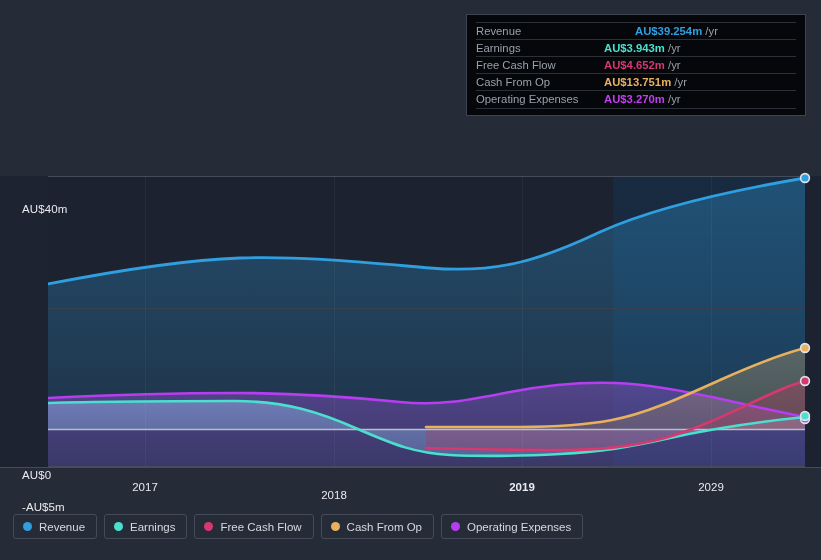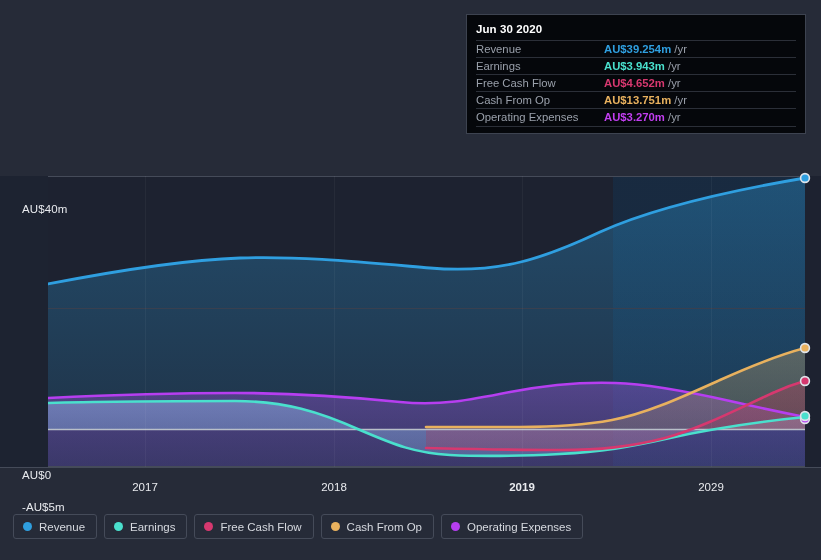--- a/index.html
+++ b/index.html
@@ -271,32 +271,31 @@
 
     <line x1="0" y1="467.5" x2="821" y2="467.5" stroke="#454b59" stroke-width="1"></line>
   </svg>
 
   <div class="axis-label y-label" id="y-label-40m">AU$40m</div>
   <div class="axis-label y-label" id="y-label-0">AU$0</div>
   <div class="axis-label y-label" id="y-label-neg5">-AU$5m</div>
 
   <div id="x-axis">
       <div class="x-label" style="left: 145px;">2017</div>
-      <div class="x-label" style="left: 334px;">2018</div>
+      <div class="x-label" style="left: 334px; margin-top: 8px;">2018</div>
       <div class="x-label" style="left: 522px; font-weight: bold;">2019</div>
       <div class="x-label" style="left: 711px;">2029</div>
     </div>
 
   <div id="tooltip">
-    <div id="tooltip-date">Jun 30 2020</div>
     <table class="tt-table">
       <tbody id="tooltip-body">
           <tr>
             <td class="tt-key">Revenue</td>
-            <td class="tt-val"><span class="tt-amount" style="color: rgb(47, 159, 224);">AU$39.254m</span><span class="tt-unit"> /yr</span></td>
+            <td class="tt-val"><span class="tt-amount" style="color: rgb(47, 159, 224); margin-left: 31px;">AU$39.254m</span><span class="tt-unit"> /yr</span></td>
           </tr>
           <tr>
             <td class="tt-key">Earnings</td>
             <td class="tt-val"><span class="tt-amount" style="color: rgb(74, 224, 205);">AU$3.943m</span><span class="tt-unit"> /yr</span></td>
           </tr>
           <tr>
             <td class="tt-key">Free Cash Flow</td>
             <td class="tt-val"><span class="tt-amount" style="color: rgb(214, 56, 111);">AU$4.652m</span><span class="tt-unit"> /yr</span></td>
           </tr>
           <tr>

